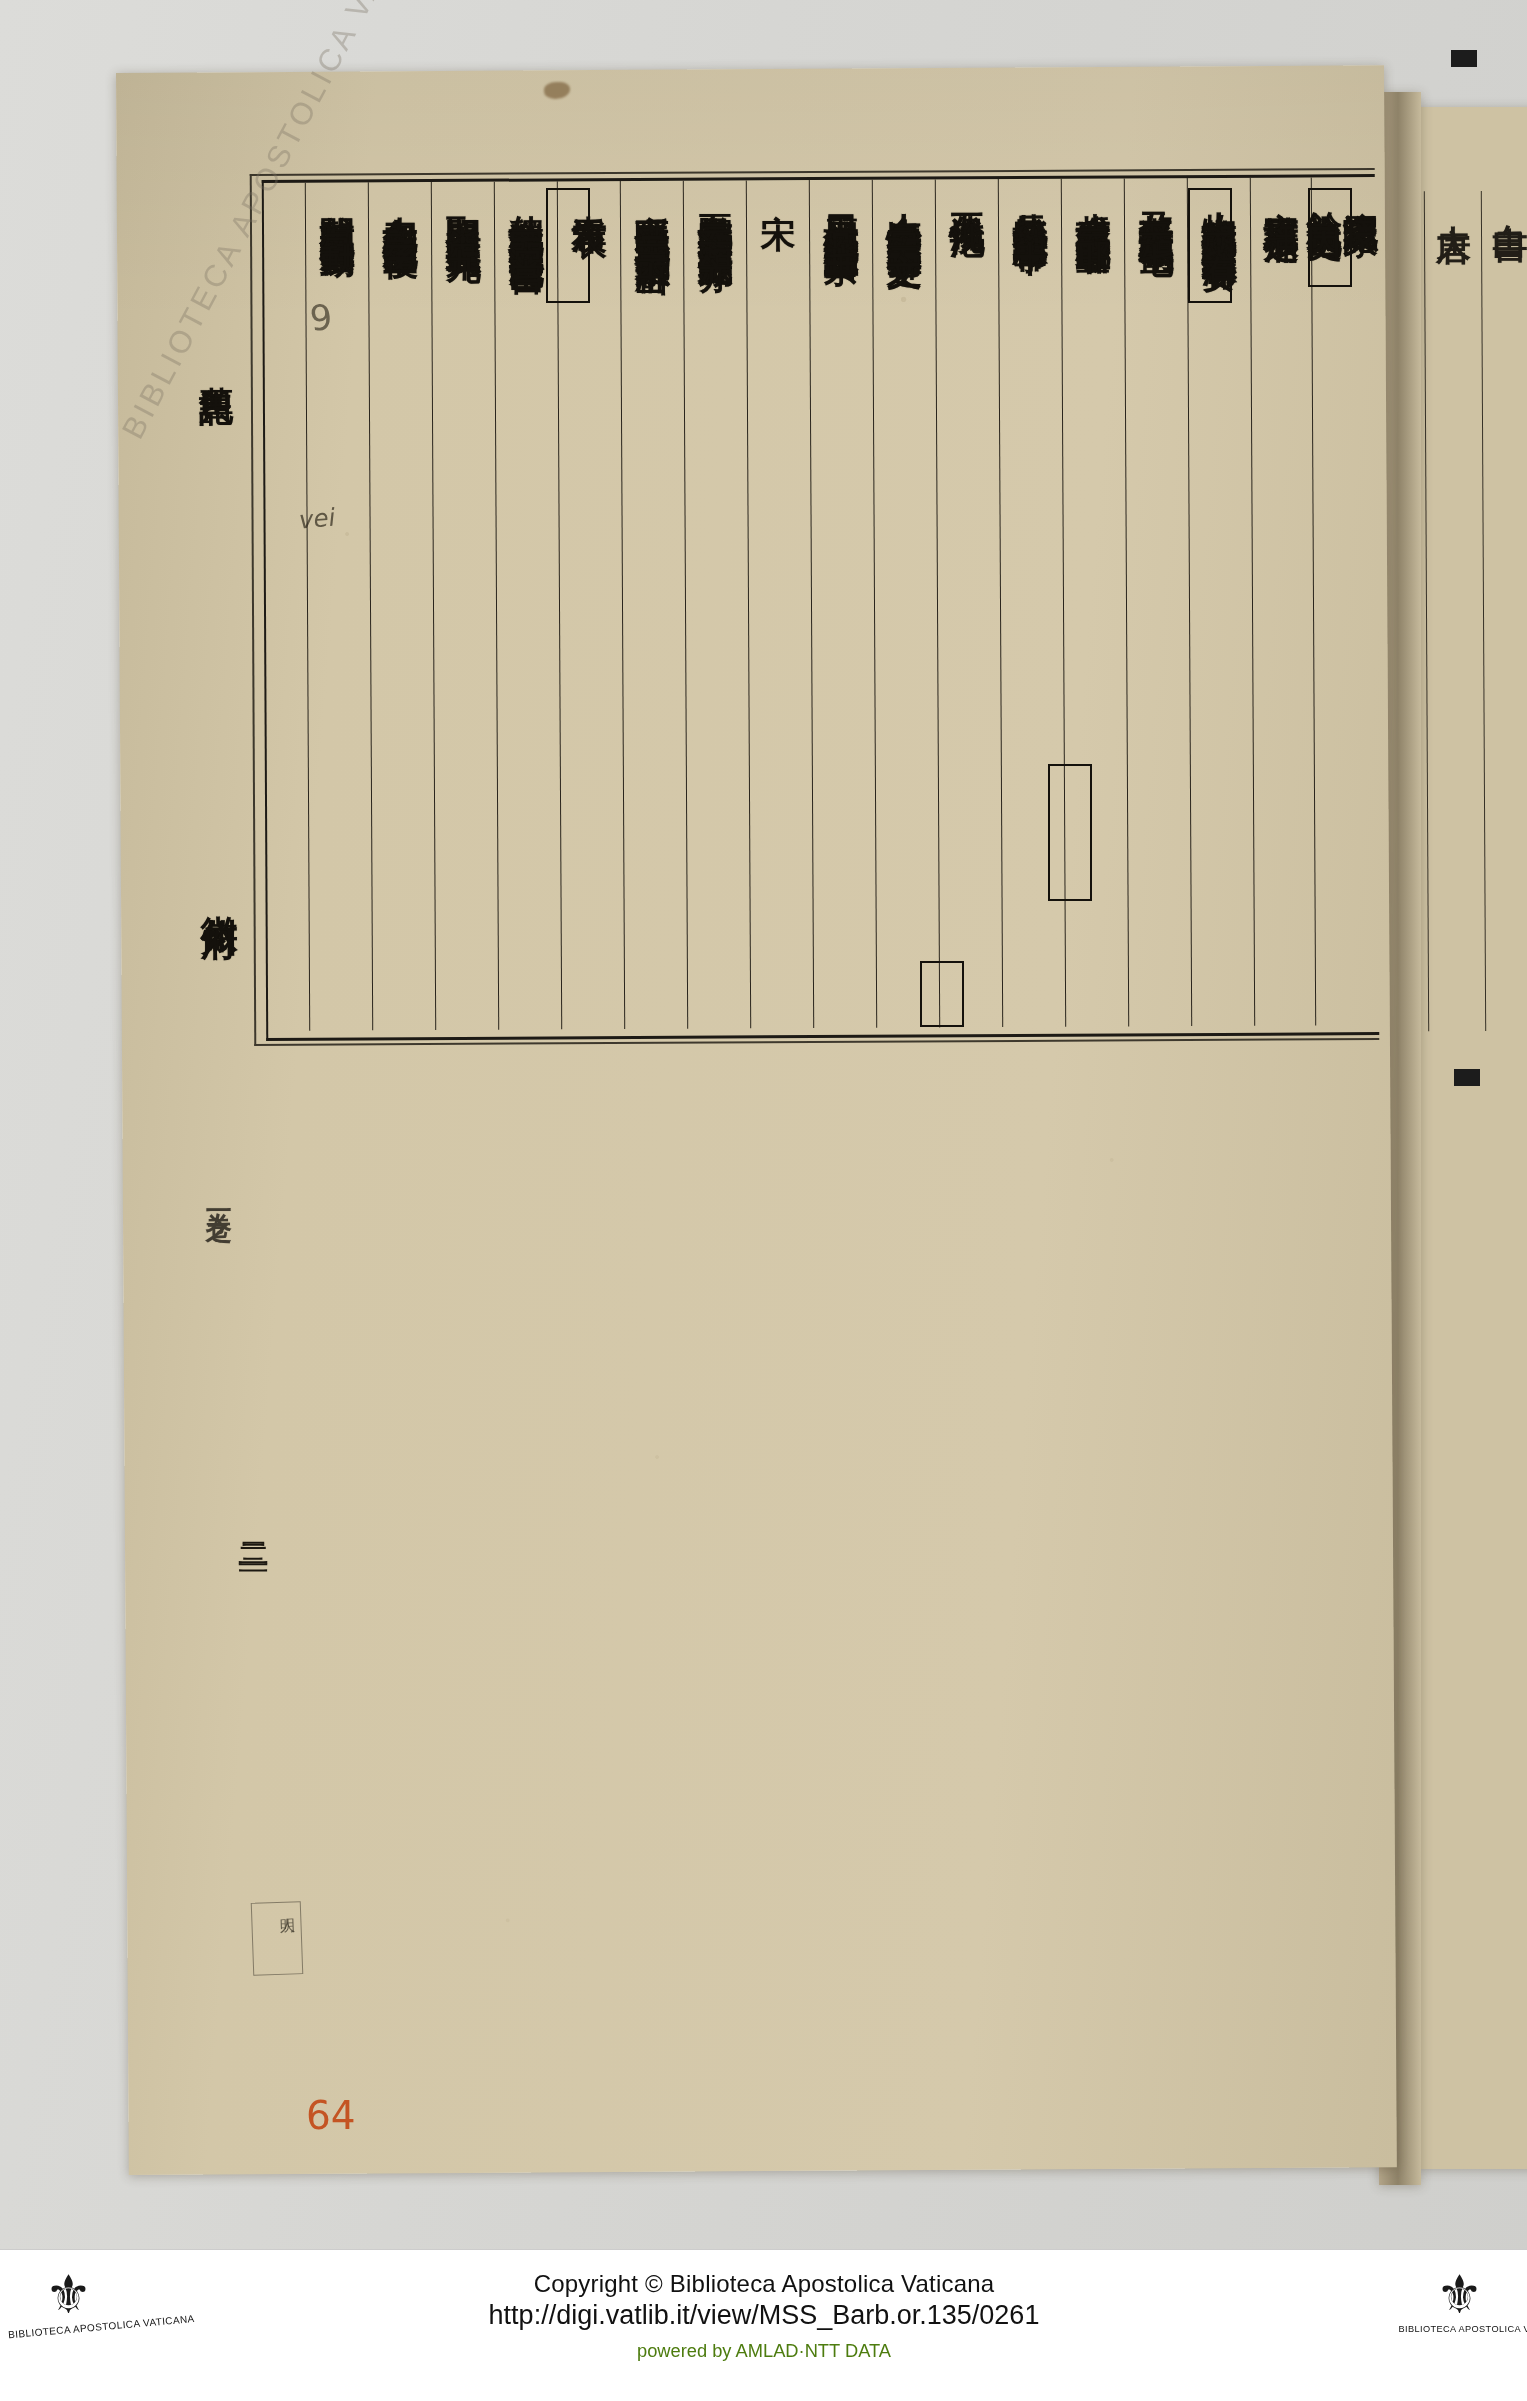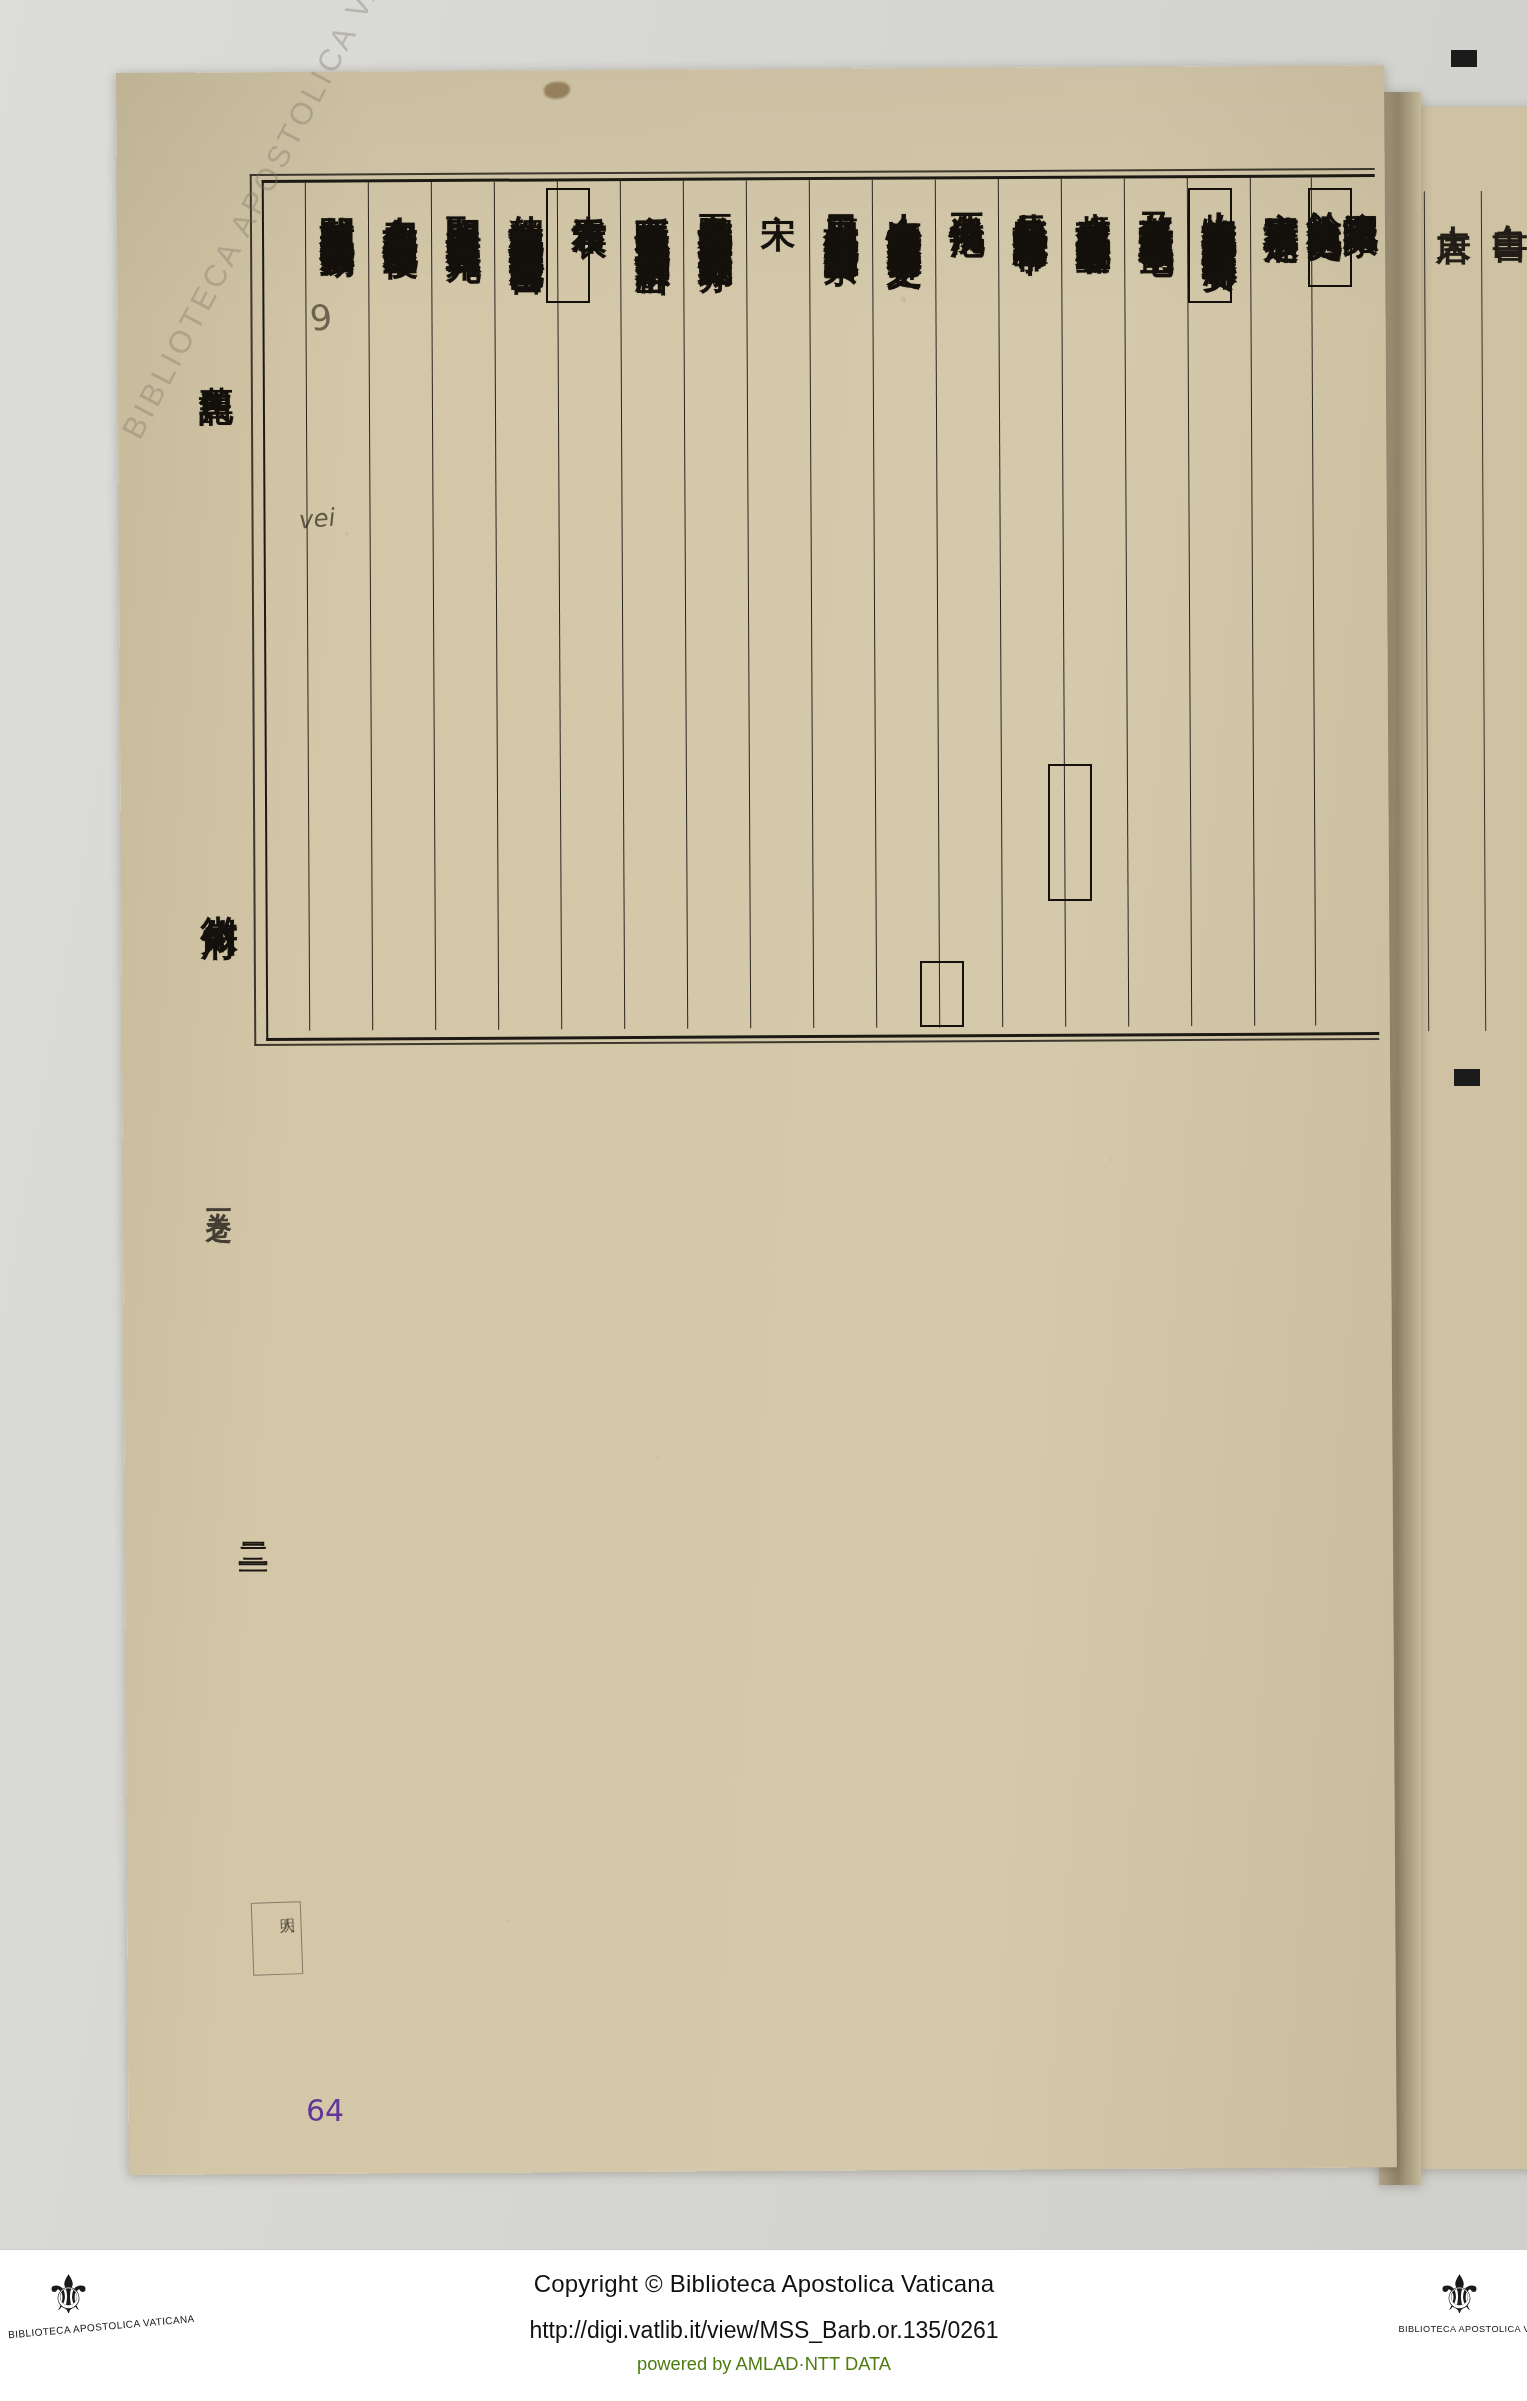--- a/index.html
+++ b/index.html
@@ -168,22 +168,22 @@
     color: #5a5240;
   }
   #pencil-wei {
     left: 299px; top: 504px;
     font-size: 24.4px;
     font-style: italic;
     transform: rotate(-5deg);
   }
   #pencil-64 {
     left: 306px; top: 2093px;
-    font-size: 30px;
-    color: #4c1d95;
+    font-size: 39px;
+    color: #c2410c;
   }
 
   
   #spine-col {
     position: absolute;
     left: 200px;
     top: 359px;
     width: 69px;
     height: 611px;
     transform: rotate(-0.4deg);
@@ -269,21 +269,21 @@
     position: absolute;
     left: 0;
     top: 0;
     width: 1528px;
     text-align: center;
     padding-top: 20px;
     font-family: "Liberation Sans", sans-serif;
     color: #111;
   }
   #footer-line1 { font-size: 24px; letter-spacing: 0.2px; }
-  #footer-line2 { font-size: 23px; margin-top: 19px; color: #111; }
+  #footer-line2 { font-size: 27px; margin-top: 2px; color: #111; }
   #footer-line3 { font-size: 18.3px; margin-top: 9.2px; color: #4d7c0f; }
 
   .emblem {
     position: absolute;
     top: 18.3px;
     width: 122px;
     height: 115px;
     text-align: center;
   }
   #emblem-left { left: 7.6px; }

